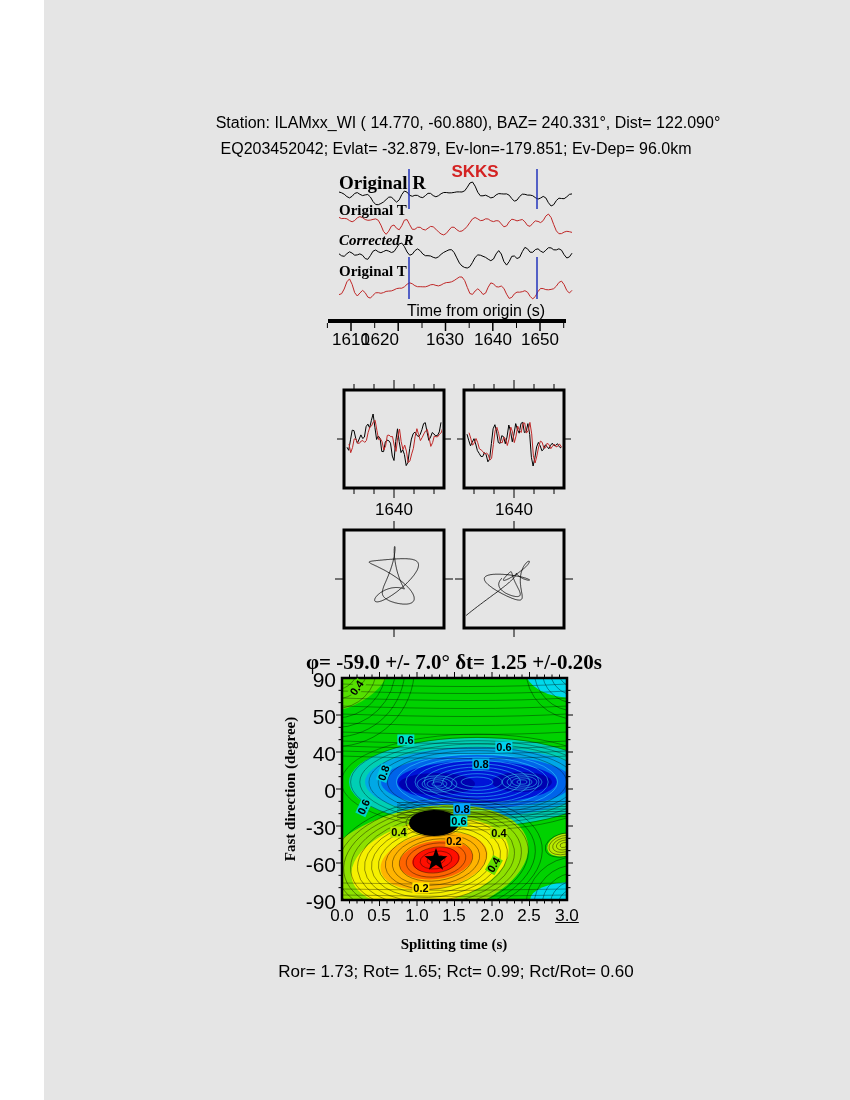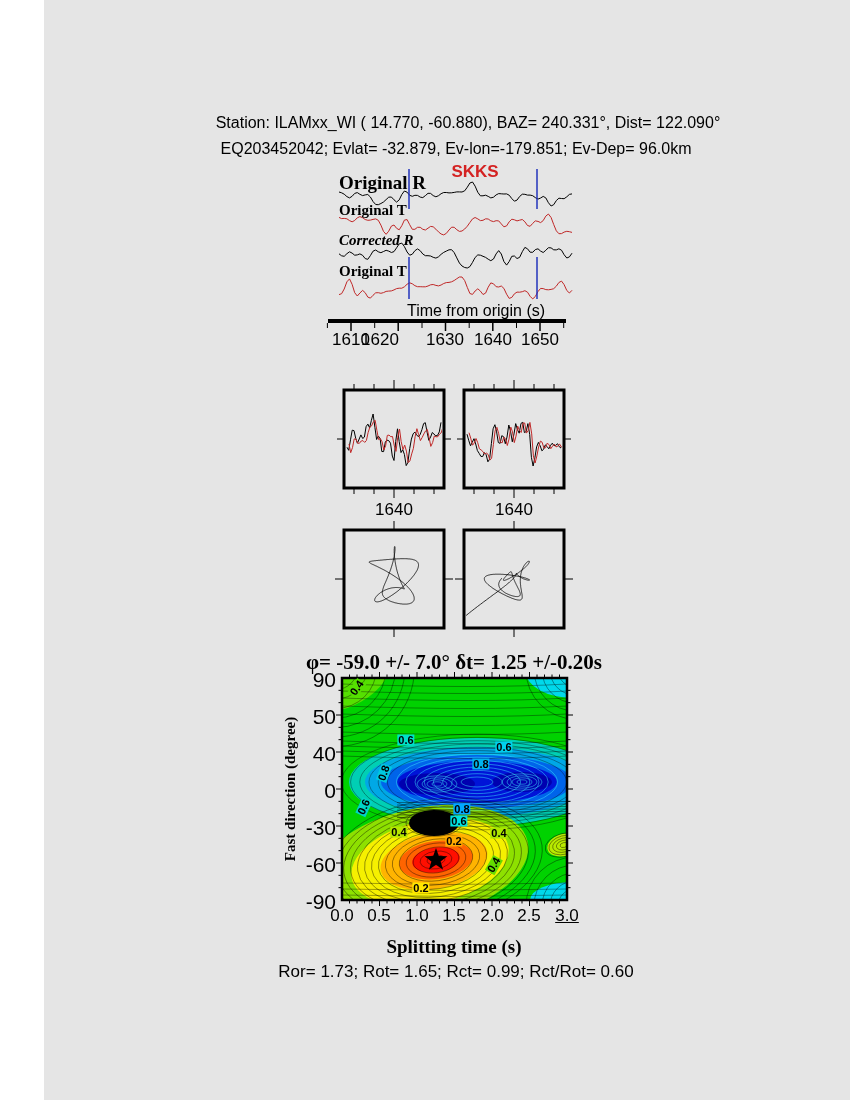--- a/index.html
+++ b/index.html
@@ -344,21 +344,21 @@
   <div class="yt" style="top:890px;">-90</div>
 
   <div class="t cx tick" style="left:298px;top:906px;">0.0</div>
   <div class="t cx tick" style="left:335px;top:906px;">0.5</div>
   <div class="t cx tick" style="left:373px;top:906px;">1.0</div>
   <div class="t cx tick" style="left:410px;top:906px;">1.5</div>
   <div class="t cx tick" style="left:448px;top:906px;">2.0</div>
   <div class="t cx tick" style="left:485px;top:906px;">2.5</div>
   <div class="t cx tick" style="left:523px;top:906px;text-decoration:underline;">3.0</div>
 
-  <div class="t cx serifb" style="left:410px;top:936px;font-size:19px;">Splitting time (s)</div>
+  <div class="t cx serifb" style="left:410px;top:936px;font-size:15px;">Splitting time (s)</div>
 
   <div class="clab" style="left:313px;top:688px;background:#55e000;transform:translate(-50%,-50%) rotate(-55deg);">0.4</div>
   <div class="clab" style="left:362px;top:740px;background:#00e0cc;transform:translate(-50%,-50%);">0.6</div>
   <div class="clab" style="left:460px;top:747px;background:#00d0ee;transform:translate(-50%,-50%);">0.6</div>
   <div class="clab" style="left:437px;top:764px;background:#00b4ee;transform:translate(-50%,-50%);">0.8</div>
   <div class="clab" style="left:340px;top:773px;background:#00c8e0;transform:translate(-50%,-50%) rotate(-70deg);">0.8</div>
   <div class="clab" style="left:320px;top:807px;background:#00d2c8;transform:translate(-50%,-50%) rotate(-65deg);">0.6</div>
   <div class="clab" style="left:418px;top:809px;background:#00aaff;transform:translate(-50%,-50%);">0.8</div>
   <div class="clab" style="left:415px;top:821px;background:#00e0e0;transform:translate(-50%,-50%);">0.6</div>
   <div class="clab" style="left:355px;top:832px;background:#b4e600;transform:translate(-50%,-50%);">0.4</div>

